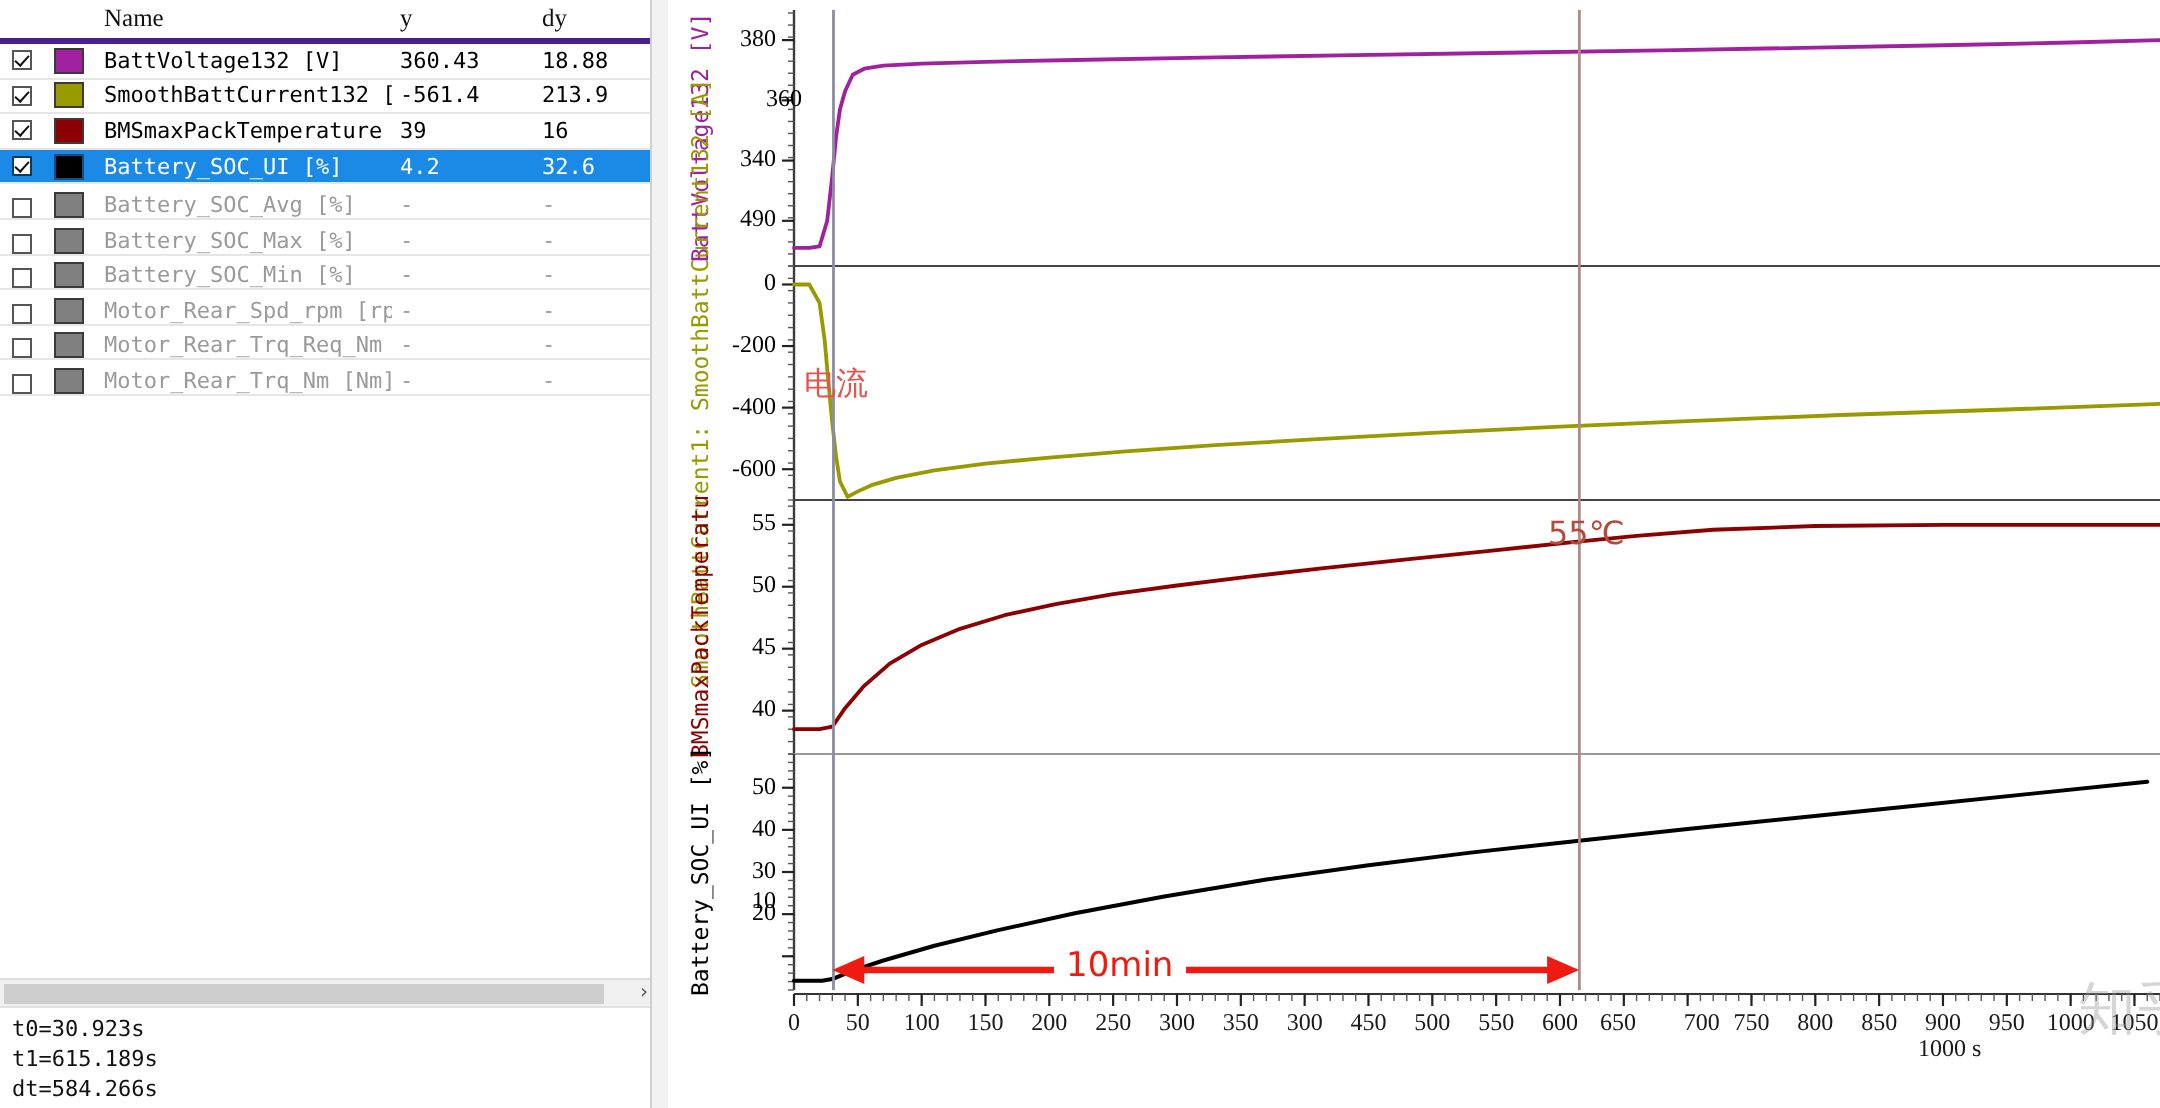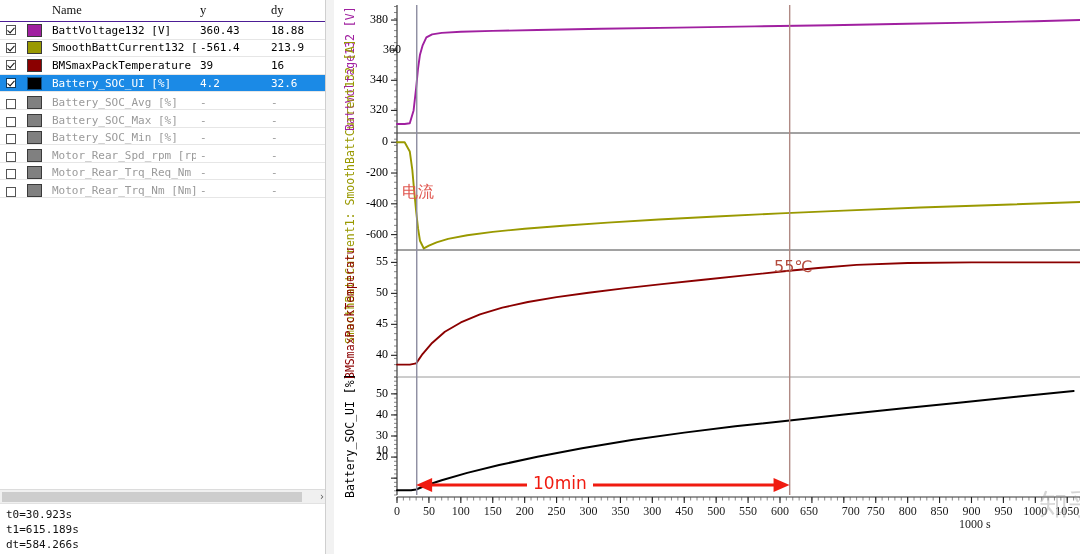--- a/index.html
+++ b/index.html
@@ -22,21 +22,21 @@
     background:#fff;
   }
   .tbl-row{
     display:flex;align-items:center;height:17.6px;
     border-bottom:1px solid #e6e6e6;
     box-sizing:border-box;
     font-family:"DejaVu Sans Mono", monospace;
     font-size:11px;color:#000;
   }
   .tbl-head{
-    height:22px;border-bottom:1px solid #4c1d95;background:#fff;
+    height:22px;border-bottom:3px solid #4c1d95;background:#fff;
     color:#000;
   }
   .c-check{width:22px;flex:0 0 22px;display:flex;justify-content:center;align-items:center;}
   .c-color{width:24px;flex:0 0 24px;display:flex;justify-content:center;align-items:center;}
   .c-name{flex:1 1 auto;padding-left:6px;white-space:nowrap;overflow:hidden;}
   .c-y{width:67px;flex:0 0 67px;padding-left:4px;white-space:nowrap;}
   .c-dy{width:63px;flex:0 0 63px;padding-left:4px;white-space:nowrap;}
   .cbx{
     width:10px;height:10px;border:1px solid #555;background:#fff;
     position:relative;box-sizing:border-box;
@@ -533,21 +533,21 @@
           <polygon points="455.56542056074767,485 439.56542056074767,478 439.56542056074767,492" fill="#f01b10"></polygon>
         </g>
       </svg>
     <div id="axis-titles-host">
         <div class="yaxis-title" style="color: rgb(160, 32, 160); left: 9px; top: 5px; height: 128px; display: flex; align-items: flex-end; justify-content: center;">BattVoltage132 [V]</div>
         <div class="yaxis-title" style="color: rgb(153, 153, 0); left: 9px; top: 133px; height: 117px; display: flex; align-items: flex-end; justify-content: center;">SmoothBattCurrent1: SmoothBattCurrent132 [A]</div>
         <div class="yaxis-title" style="color: rgb(139, 0, 0); left: 9px; top: 250px; height: 127px; display: flex; align-items: flex-end; justify-content: center;">BMSmaxPackTemperatu</div>
         <div class="yaxis-title" style="color: rgb(0, 0, 0); left: 9px; top: 377px; height: 118px; display: flex; align-items: flex-end; justify-content: center;">Battery_SOC_UI [%]</div>
       </div>
     <div id="labels-host">
-        <div class="tick-label" style="left: 0px; width: 54px; top: 102.412px;">320</div>
+        <div class="tick-label" style="left: 0px; width: 54px; top: 102.412px;">490</div>
         <div class="tick-label" style="left: 0px; width: 54px; top: 72.2941px;">340</div>
         <div class="tick-label" style="left: 13px; width: 54px; top: 42.1765px;">360</div>
         <div class="tick-label" style="left: 0px; width: 54px; top: 12.0588px;">380</div>
         <div class="tick-label" style="left: 0px; width: 54px; top: 134.237px;">0</div>
         <div class="tick-label" style="left: 0px; width: 54px; top: 165.026px;">-200</div>
         <div class="tick-label" style="left: 0px; width: 54px; top: 195.816px;">-400</div>
         <div class="tick-label" style="left: 0px; width: 54px; top: 226.605px;">-600</div>
         <div class="tick-label" style="left: 0px; width: 54px; top: 347.317px;">40</div>
         <div class="tick-label" style="left: 0px; width: 54px; top: 316.341px;">45</div>
         <div class="tick-label" style="left: 0px; width: 54px; top: 285.366px;">50</div>

